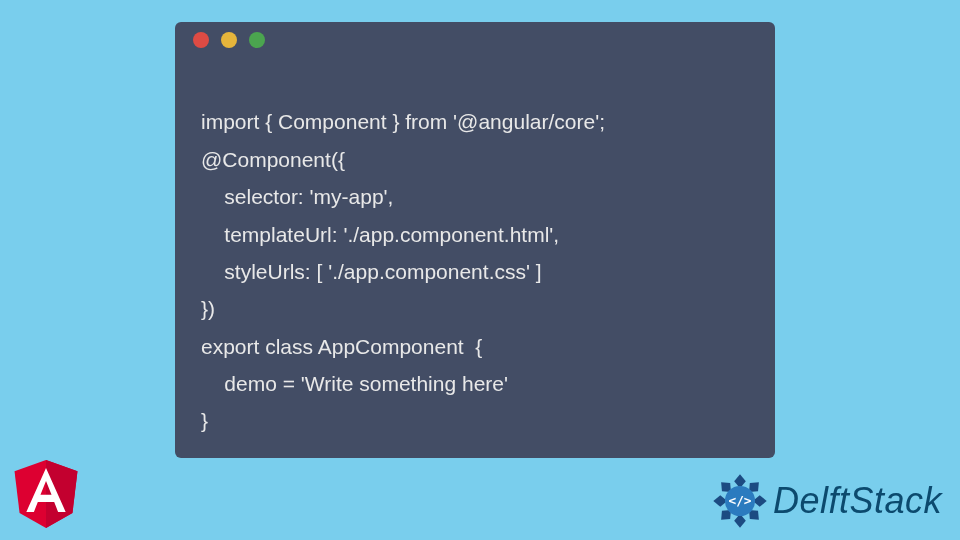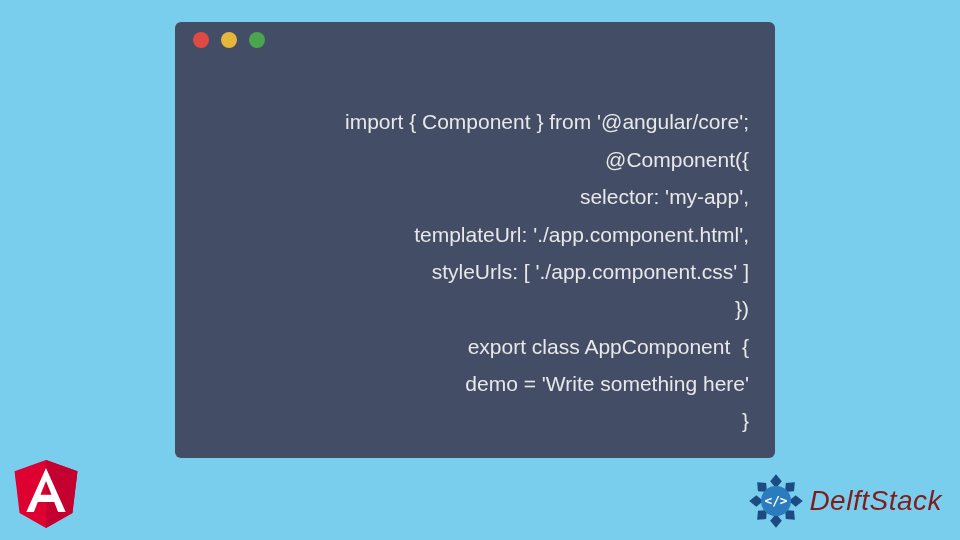--- a/index.html
+++ b/index.html
@@ -12,21 +12,20 @@
     overflow: hidden;
   }
   .code-window {
     position: absolute;
     left: 175px;
     top: 22px;
     width: 600px;
     background: #434d65;
     border-radius: 6px;
     padding-bottom: 18px;
-    text-align: right;
   }
   .titlebar {
     height: 36px;
     display: flex;
     align-items: center;
     gap: 12px;
     padding-left: 18px;
   }
   .dot {
     width: 16px;
@@ -51,22 +50,22 @@
   }
   .delft-logo {
     position: absolute;
     right: 18px;
     bottom: 10px;
     display: flex;
     align-items: center;
     gap: 4px;
   }
   .delft-text {
-    color: #7f1d1d;
-    font-size: 28px;
+    color: #0c4a6e;
+    font-size: 36px;
     font-style: italic;
     font-weight: 500;
     letter-spacing: 0.5px;
   }
 </style>
 </head>
 <body>
 
 <div class="code-window">
   <div class="titlebar">

